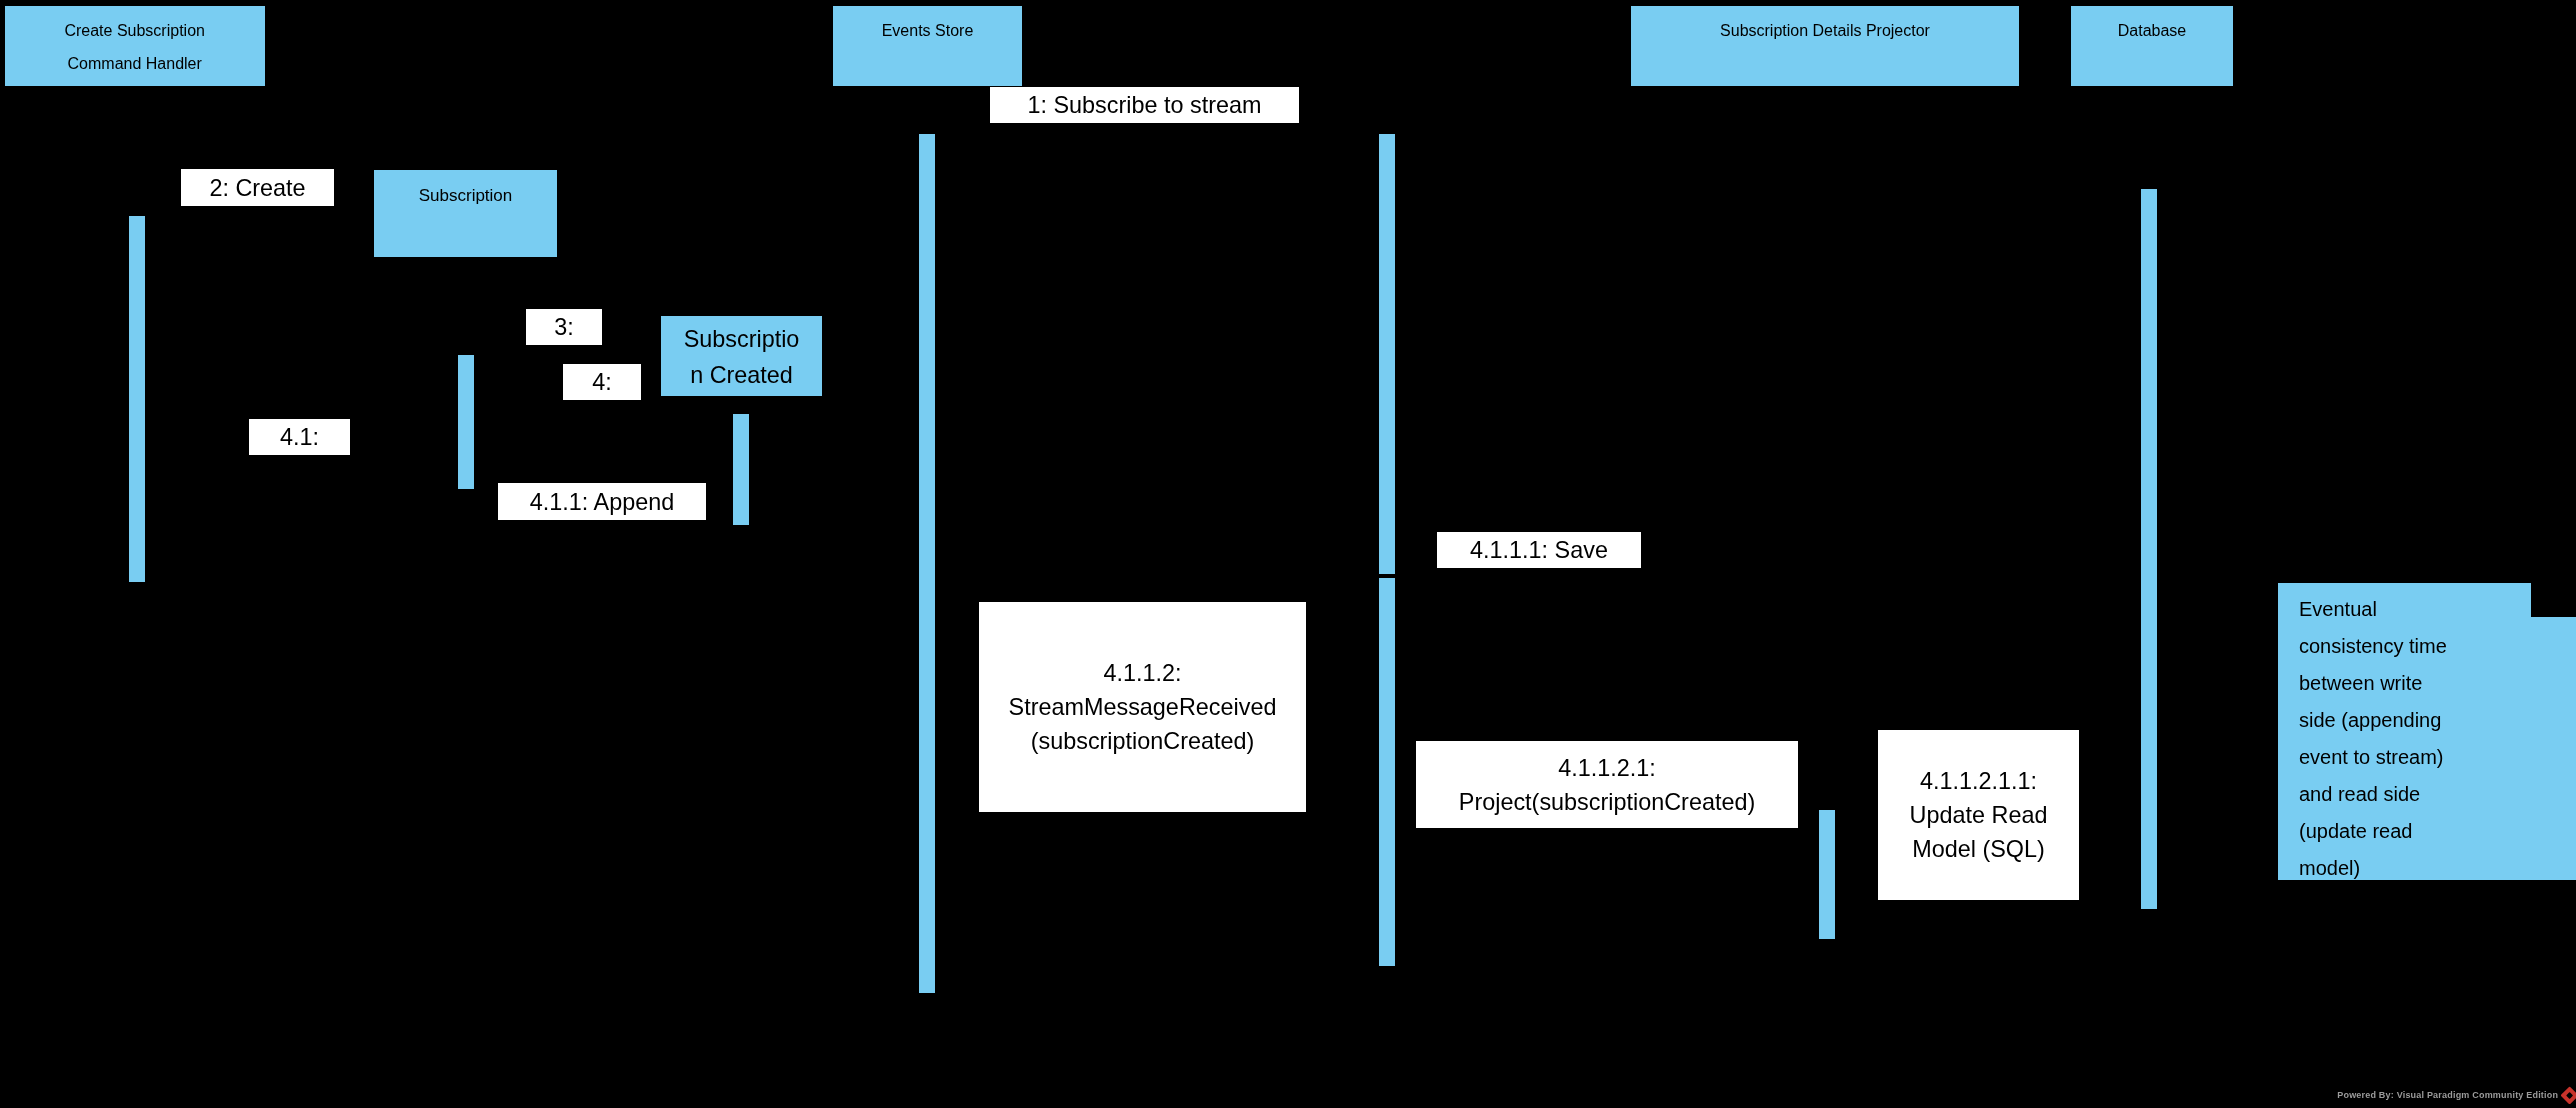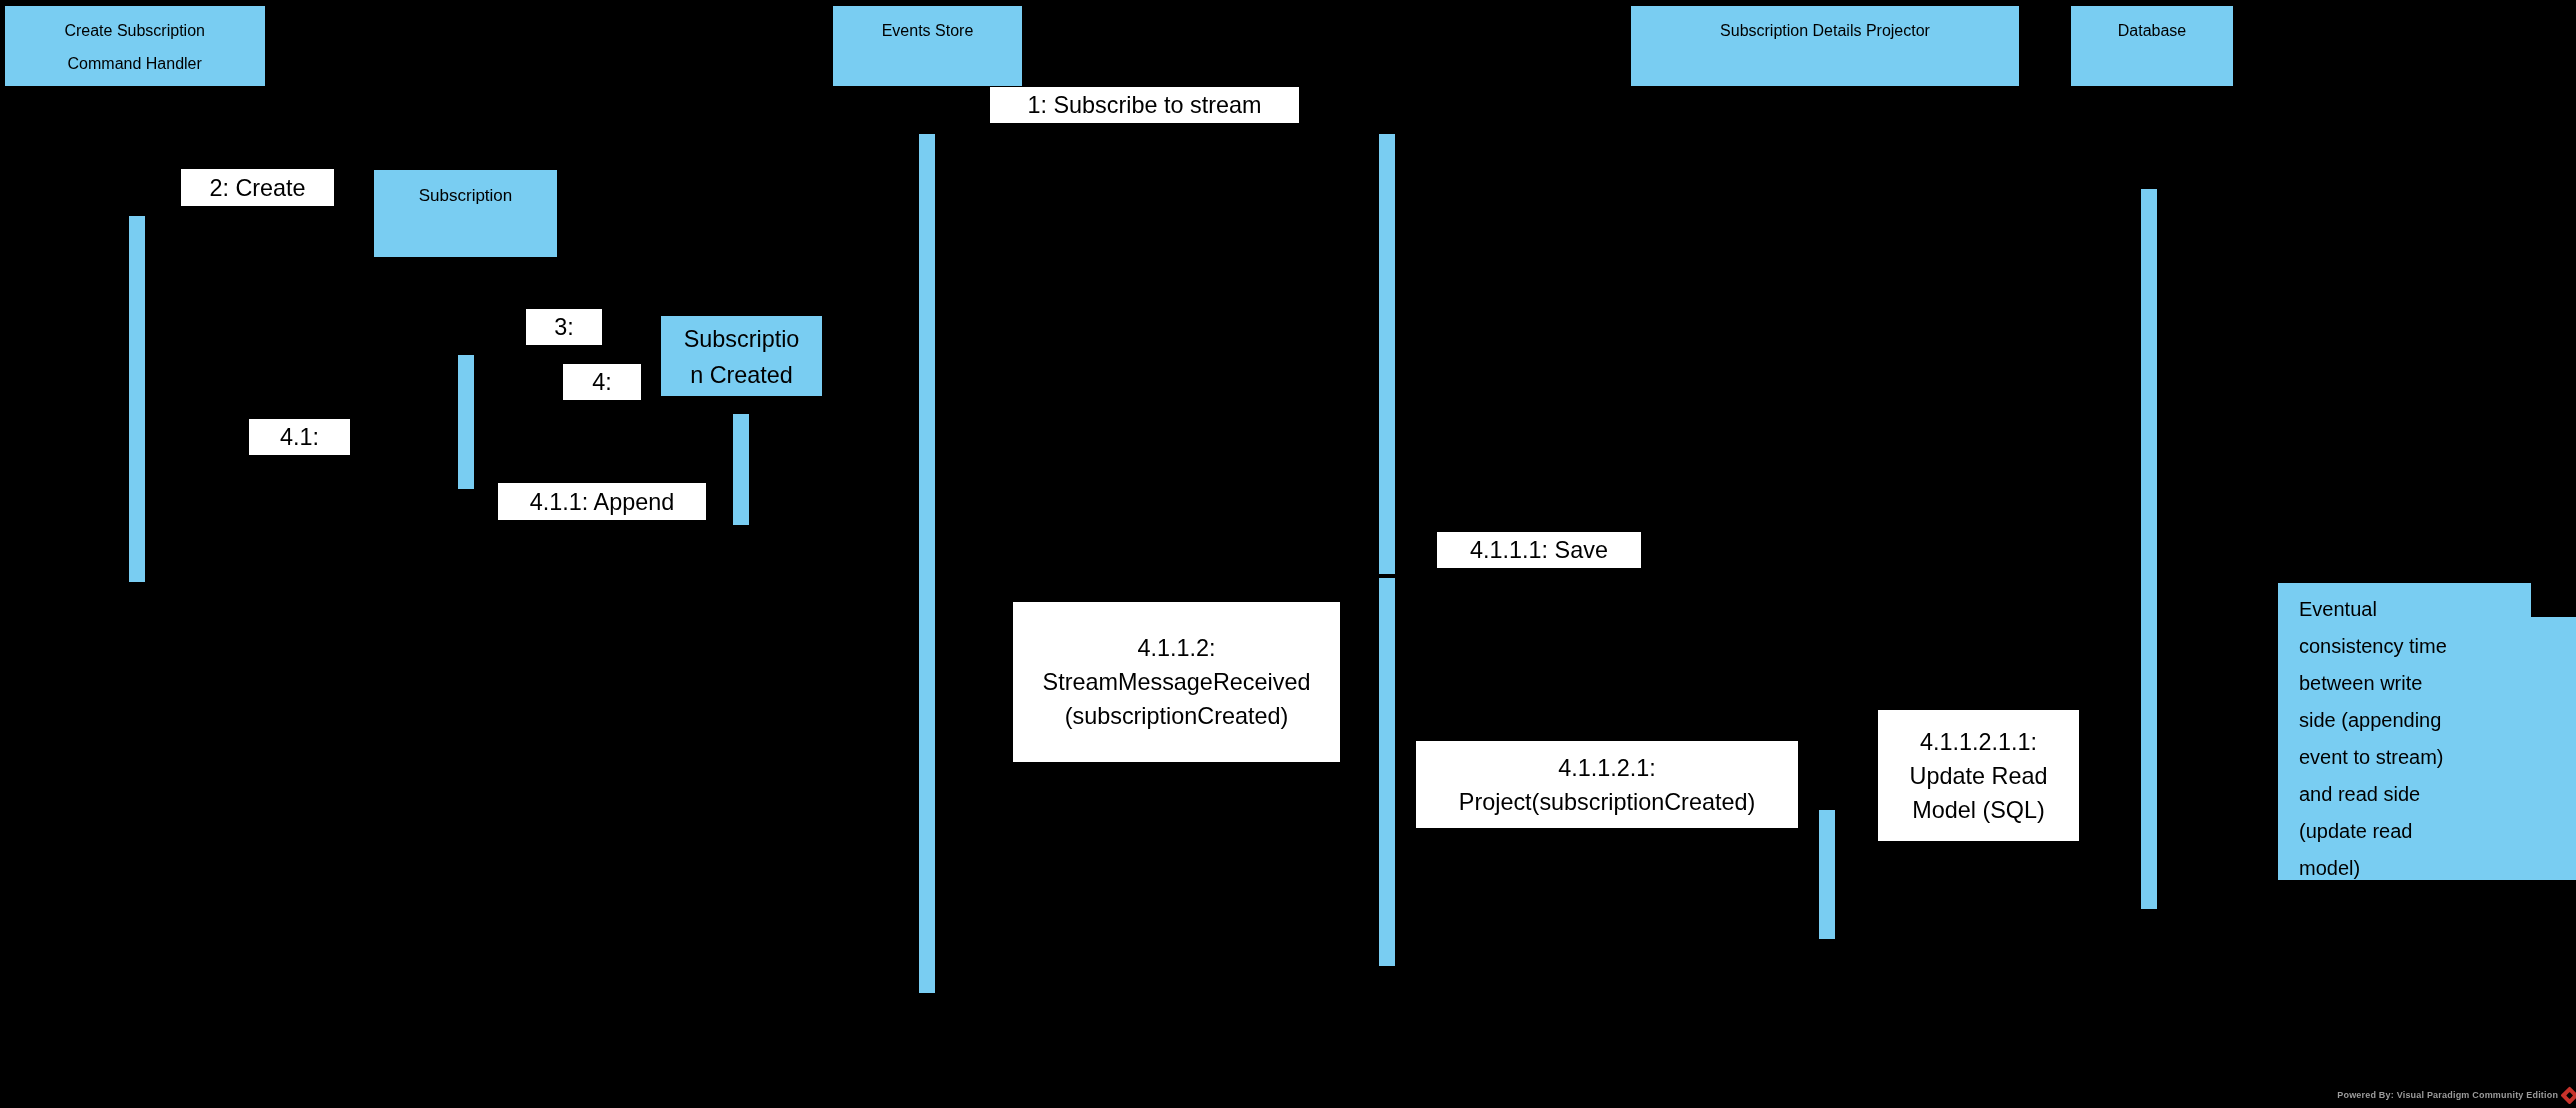--- a/index.html
+++ b/index.html
@@ -132,28 +132,28 @@
   <div class="msg" style="left:526px;top:309px;width:76px;height:36px;">3:</div>
 
   <div class="msg" style="left:563px;top:364px;width:78px;height:36px;">4:</div>
 
   <div class="msg" style="left:249px;top:419px;width:101px;height:36px;">4.1:</div>
 
   <div class="msg" style="left:498px;top:483px;width:208px;height:37px;">4.1.1: Append</div>
 
   <div class="msg" style="left:1437px;top:532px;width:204px;height:36px;">4.1.1.1: Save</div>
 
-  <div class="msg" style="left:1013px;top:602px;width:327px;height:160px;">4.1.1.2:
+  <div class="msg" style="left:979px;top:602px;width:327px;height:210px;">4.1.1.2:
 StreamMessageReceived
 (subscriptionCreated)</div>
 
   <div class="msg" style="left:1416px;top:741px;width:382px;height:87px;">4.1.1.2.1:
 Project(subscriptionCreated)</div>
 
-  <div class="msg" style="left:1878px;top:710px;width:201px;height:131px;">4.1.1.2.1.1:
+  <div class="msg" style="left:1878px;top:730px;width:201px;height:170px;">4.1.1.2.1.1:
 Update Read
 Model (SQL)</div>
 
   <div class="note">Eventual
 consistency time
 between write
 side (appending
 event to stream)
 and read side
 (update read

